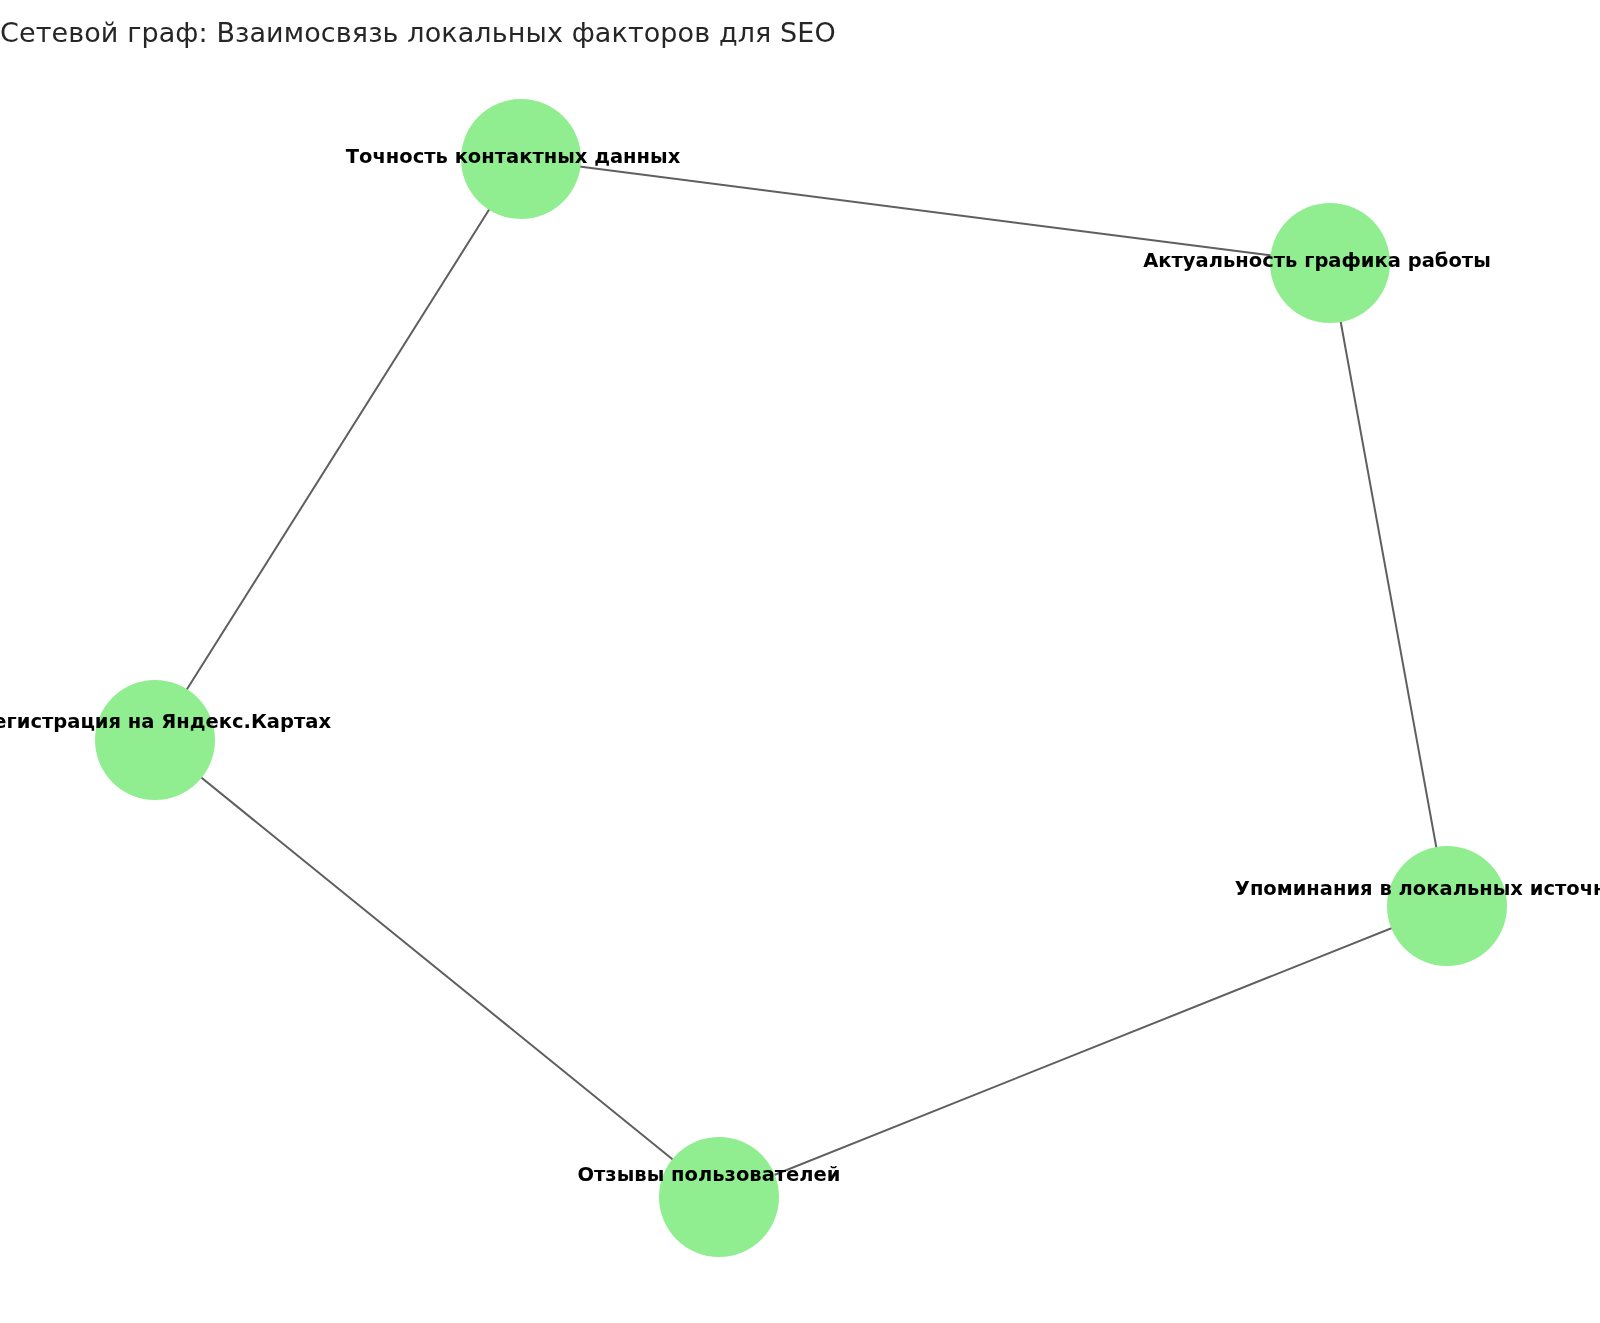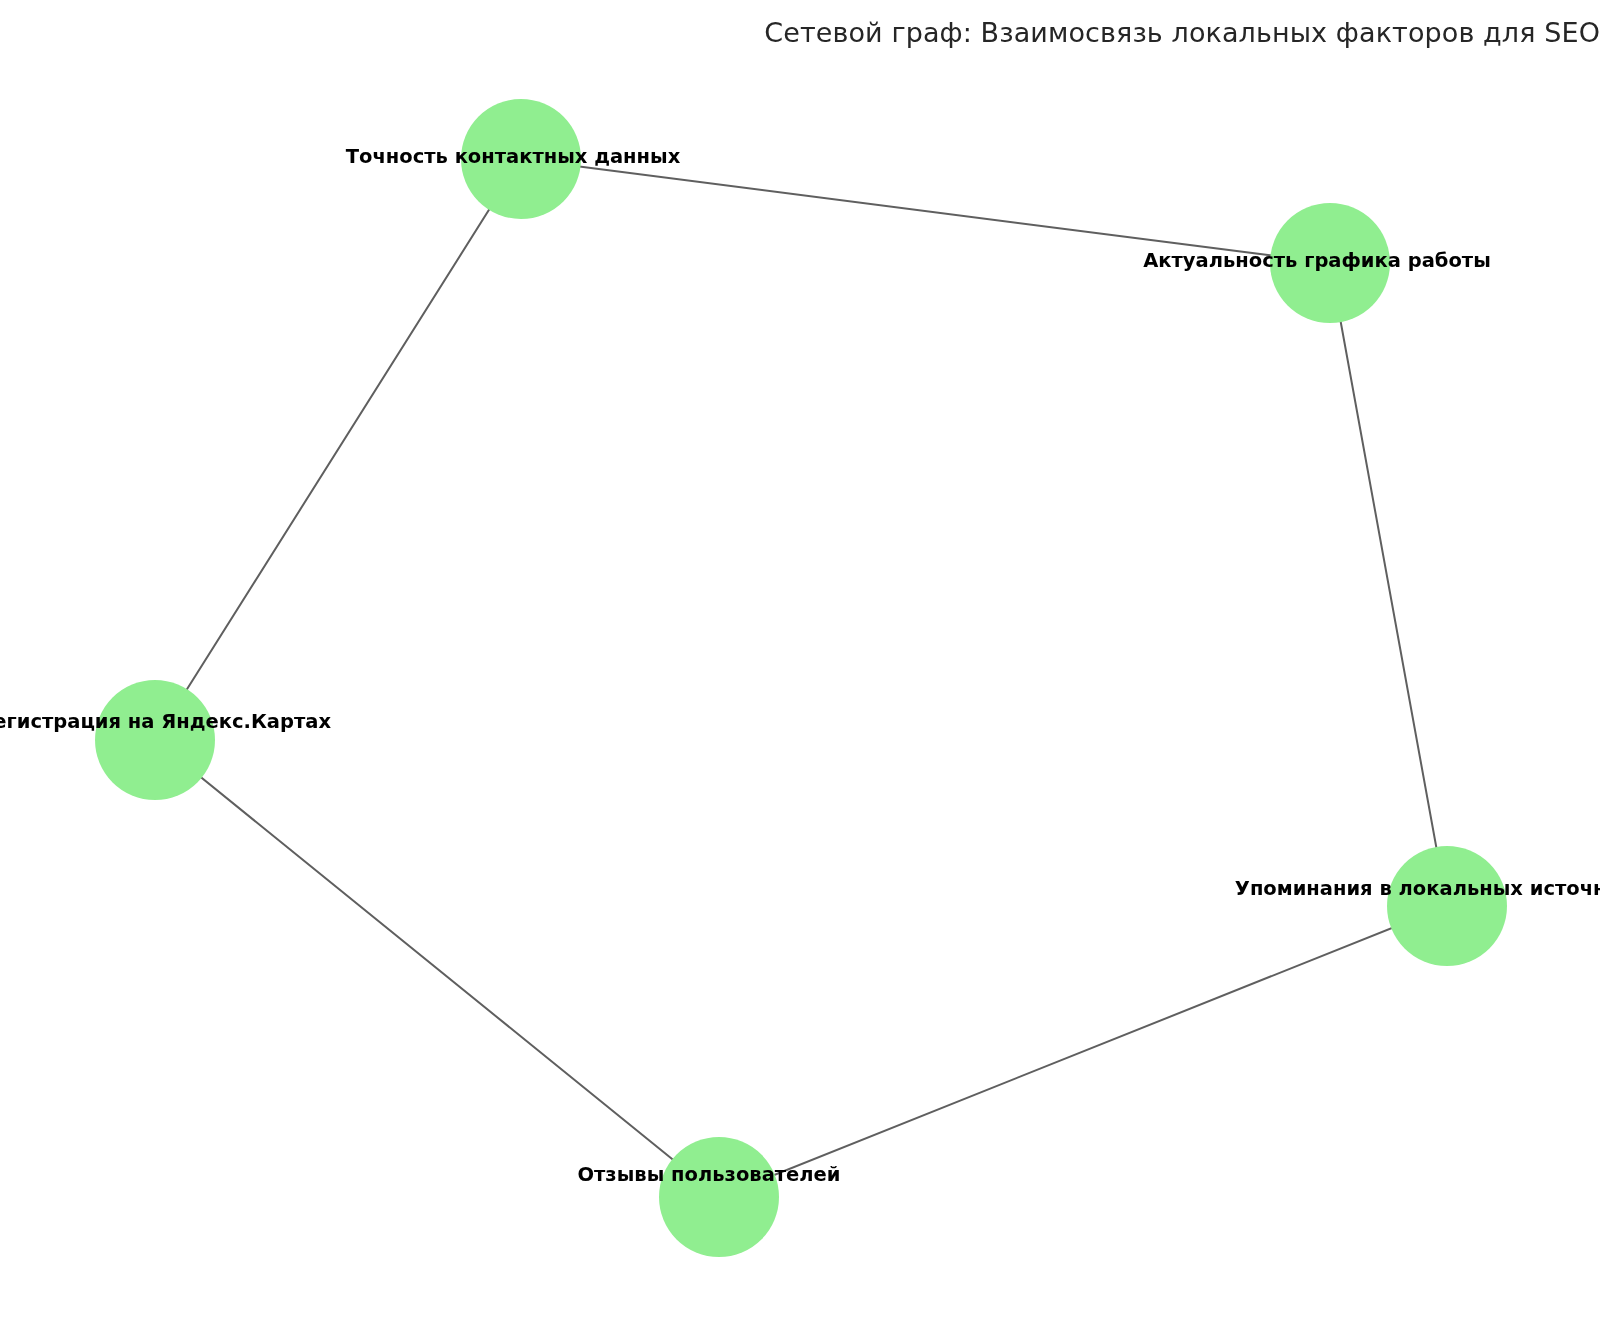--- a/index.html
+++ b/index.html
@@ -17,21 +17,21 @@
     position: relative;
     width: 1600px;
     height: 1323px;
     background: #ffffff;
   }
   #graph-title {
     position: absolute;
     top: 0;
     left: 0;
     width: 1600px;
-    text-align: right;
+    text-align: left;
     font-family: "DejaVu Sans", sans-serif;
     font-size: 27px;
     font-weight: 400;
     color: #262626;
     letter-spacing: 0.1px;
     padding-top: 17px;
     white-space: nowrap;
   }
   svg#network {
     position: absolute;

